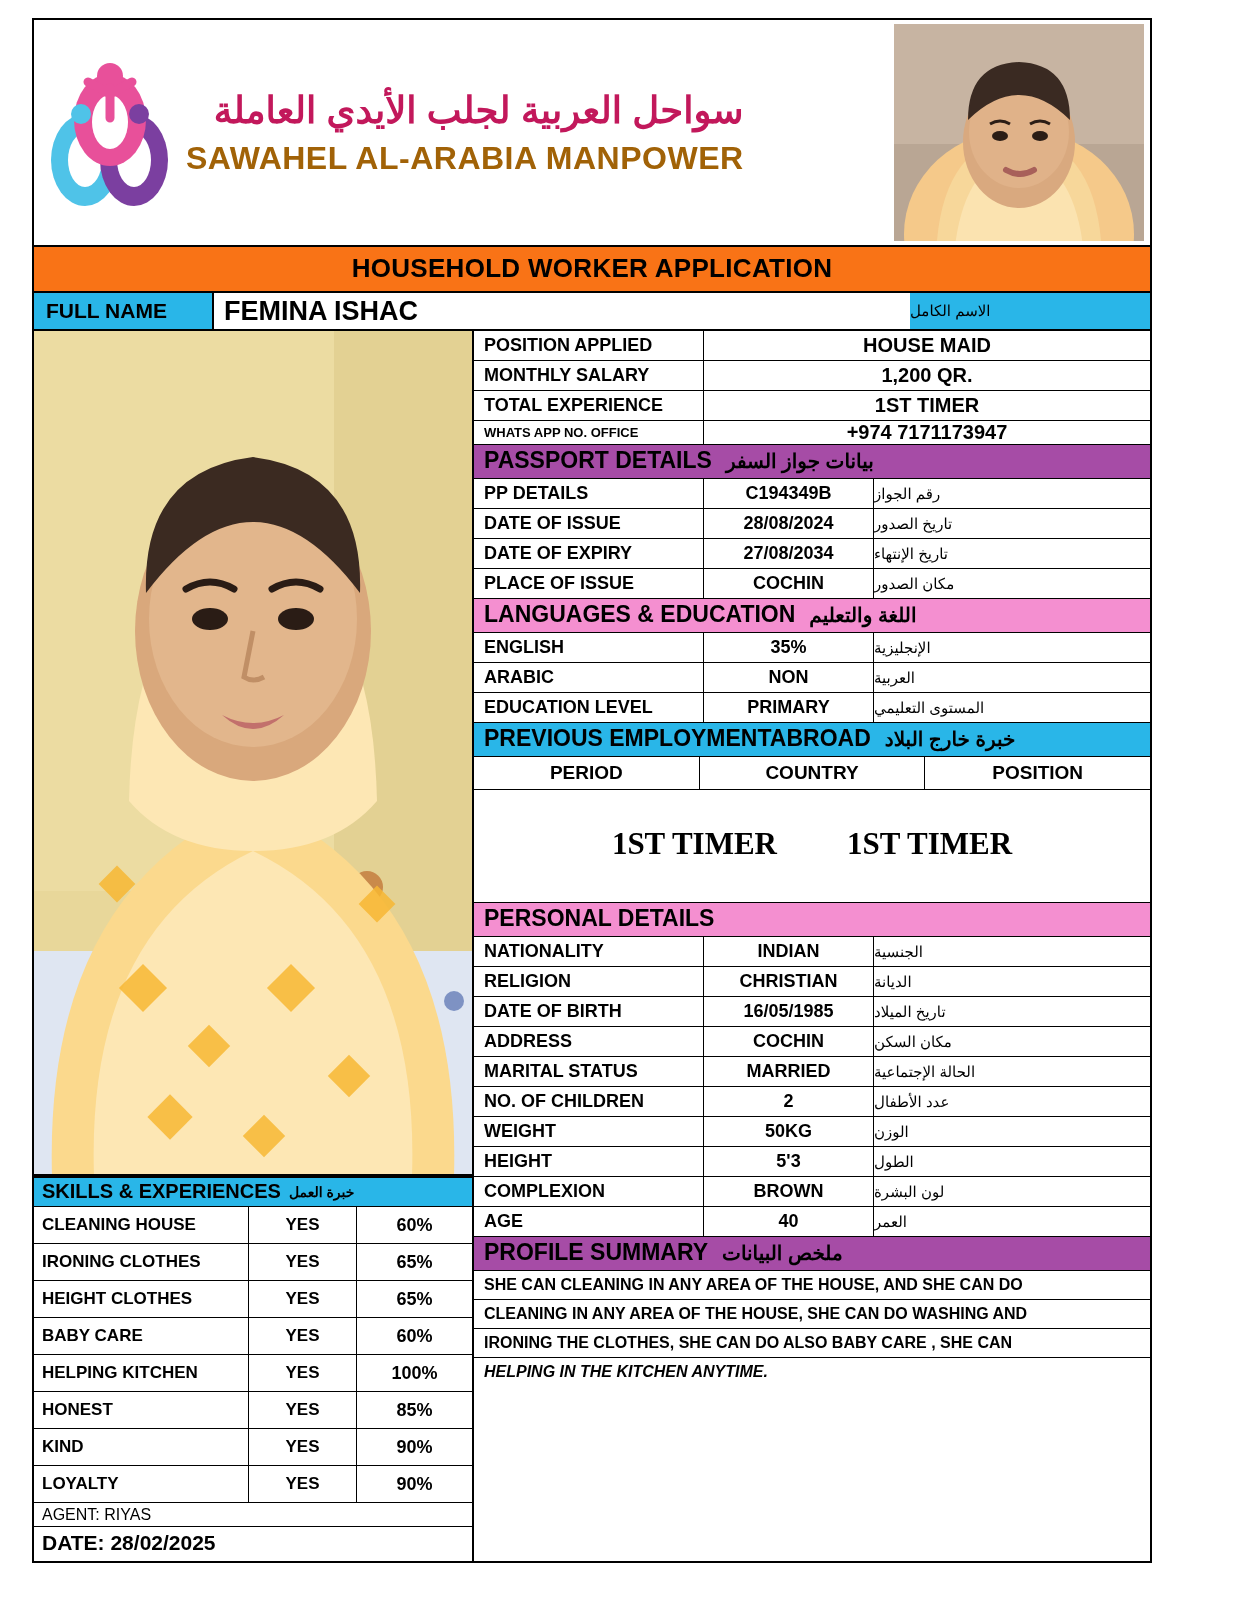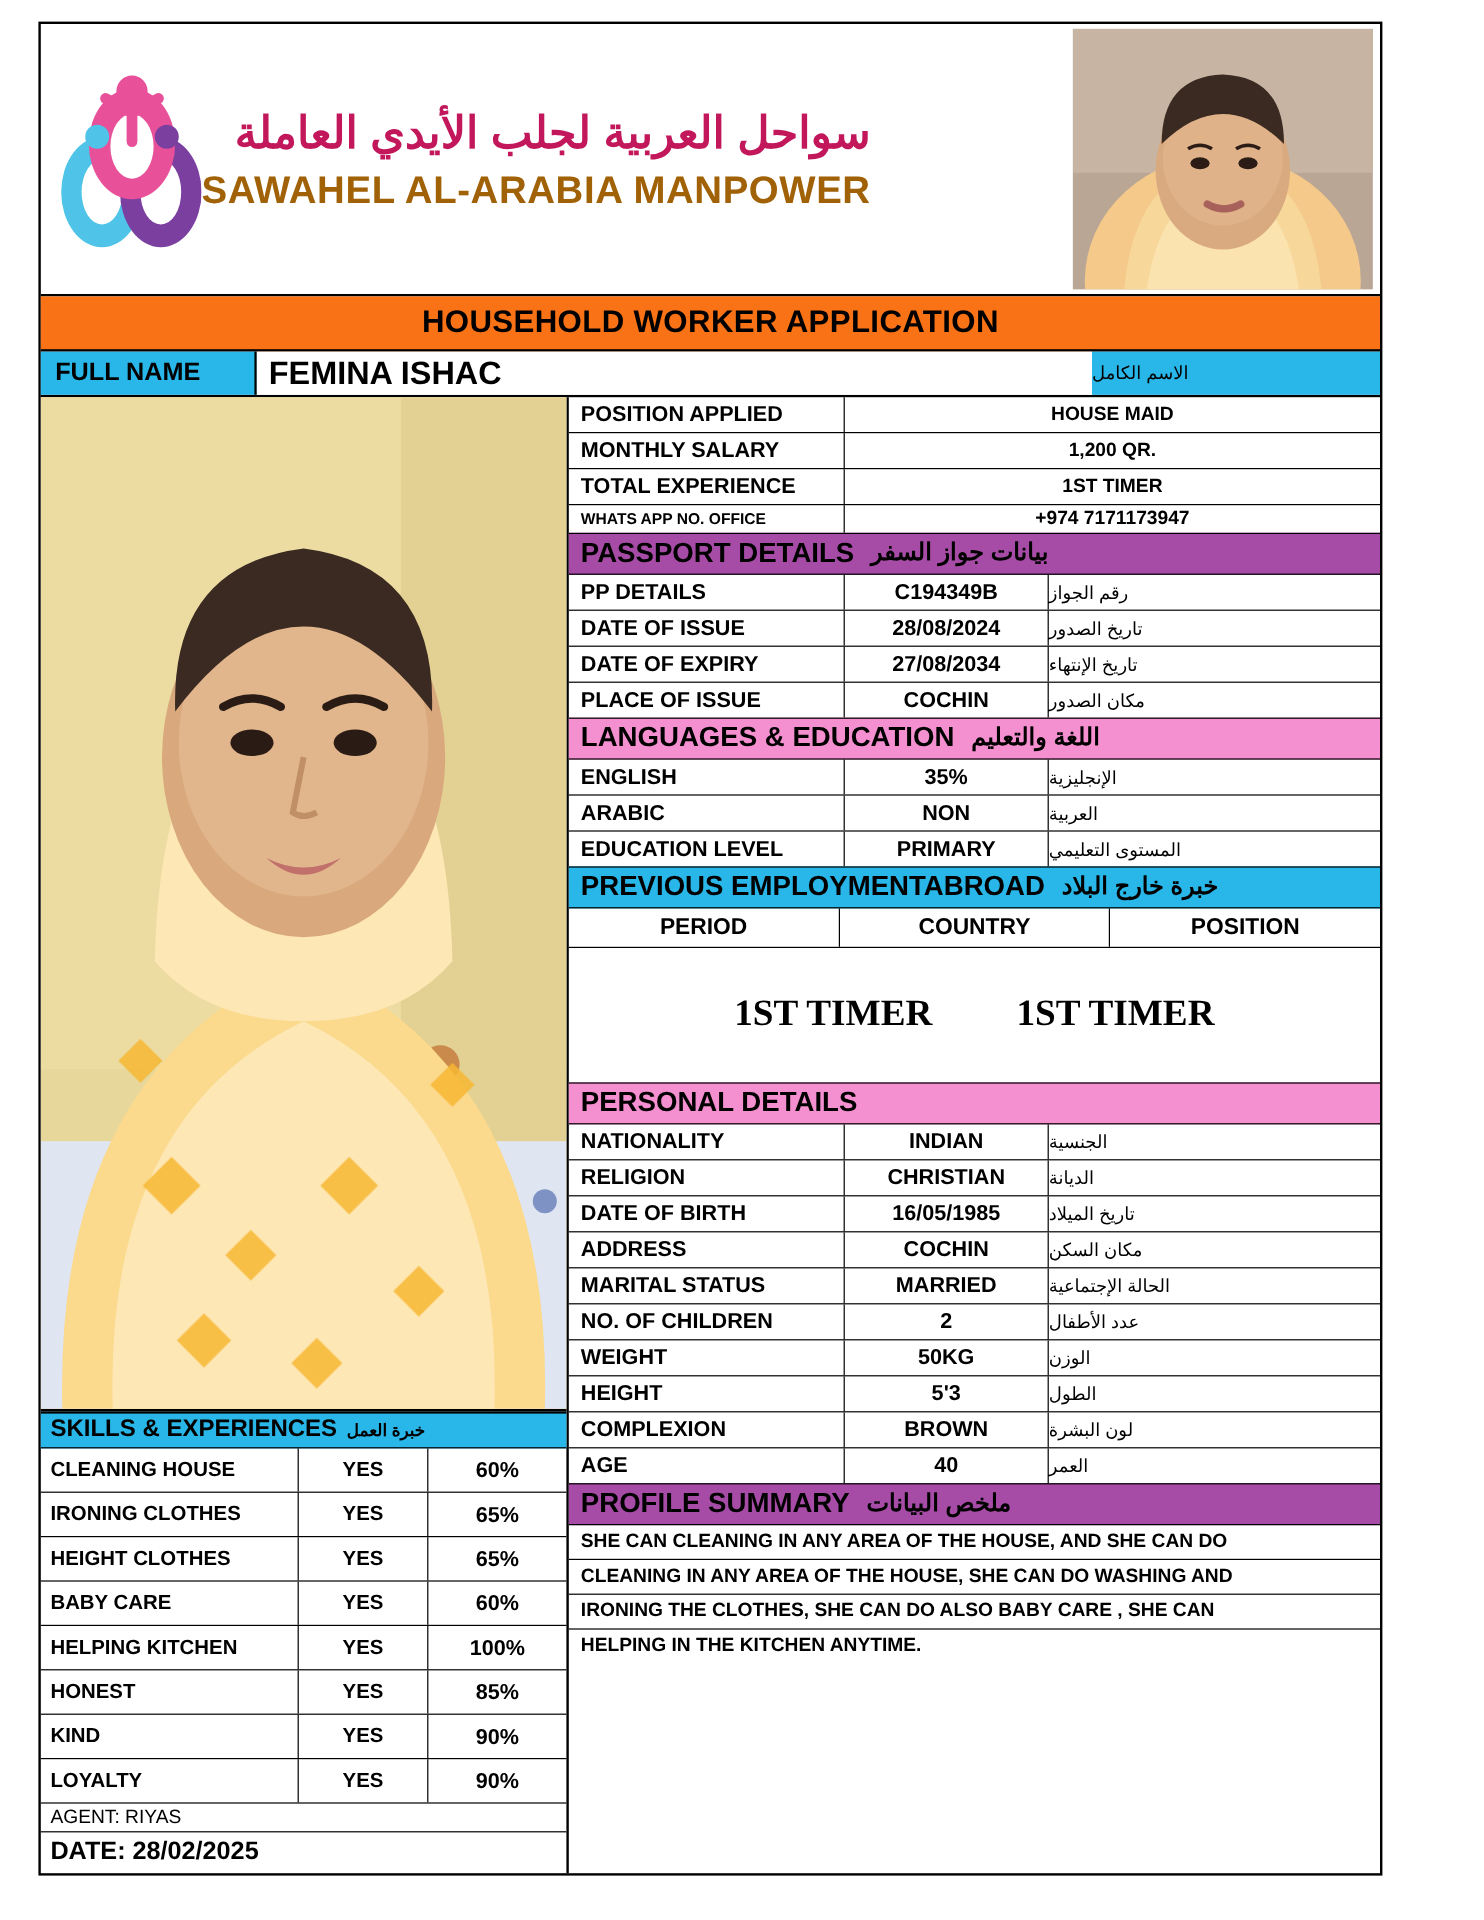--- a/index.html
+++ b/index.html
@@ -29,20 +29,21 @@
     display:flex;
     height:240px;
     border-bottom:2px solid #000;
     align-items:stretch;
   }
   .logo-zone {
     flex:1;
     display:flex;
     align-items:center;
     padding-left:14px;
+    gap:18px;
   }
   .logo-mark { width:120px; height:170px; position:relative; flex:none; }
   .brand-text { display:flex; flex-direction:column; justify-content:center; gap:8px;}
   .brand-ar {
     font-size:37px; font-weight:bold; color:#c2185b; direction:rtl;
     letter-spacing:0px;
   }
   .brand-en {
     font-size:32px; font-weight:bold; color:#a16207; letter-spacing:0.5px;
   }
@@ -117,21 +118,21 @@
     font-size:18px; font-weight:bold;
     display:flex; align-items:center; justify-content:center;
     border-right:1px solid #000;
   }
   .c-ar {
     flex:1; text-align:right; padding-right:10px;
     font-size:15px; direction:rtl;
     display:flex; align-items:center; justify-content:flex-end;
   }
   .c-val-wide {
-    flex:1; text-align:center; font-size:16px; font-weight:bold;
+    flex:1; text-align:center; font-size:20px; font-weight:bold;
     display:flex; align-items:center; justify-content:center;
   }
 
   .section-bar {
     display:flex; align-items:center;
     border-bottom:1px solid #000; border-top:1px solid #000;
     padding:2px 10px 4px;
     font-size:23px; font-weight:bold;
     gap:14px;
   }
@@ -182,21 +183,21 @@
   .date-row {
     padding:4px 0 6px 8px; font-size:21px; font-weight:bold;
   }
 
   
   .sum-line {
     font-size:16px; font-weight:bold;
     padding:5px 0 5px 10px;
     border-bottom:1px solid #000;
   }
-  .sum-line:last-child { border-bottom:none; }
+  .sum-line:last-child { border-bottom:none;font-style:italic; }
 
   
   .ph-bg { position:absolute; inset:0; }
 </style>
 </head>
 <body>
 
 <div class="page">
   <div class="sheet">
 

